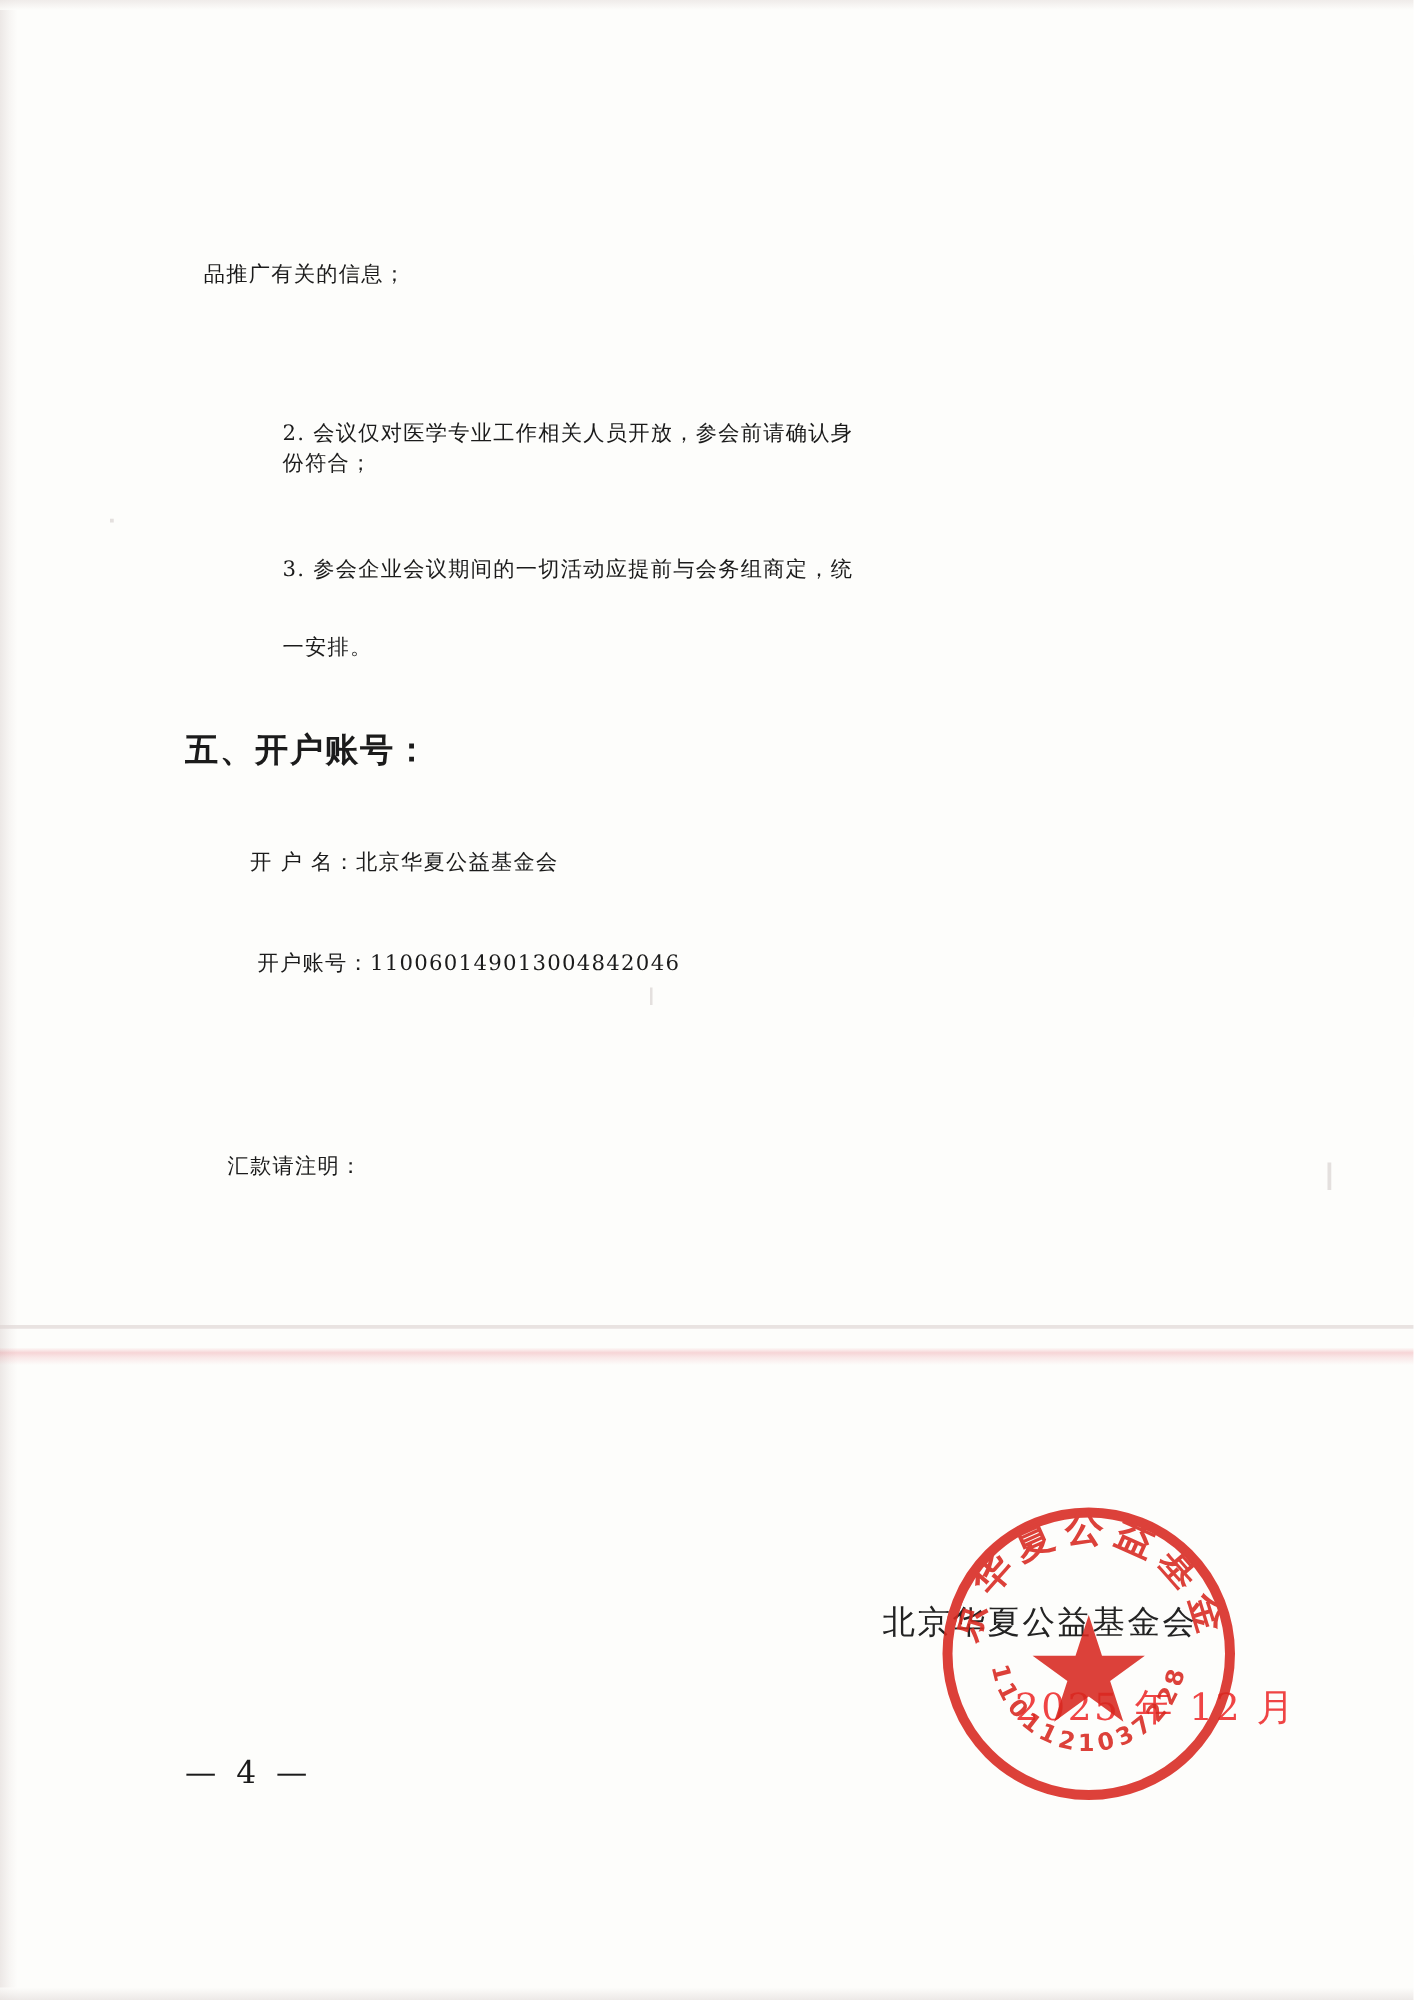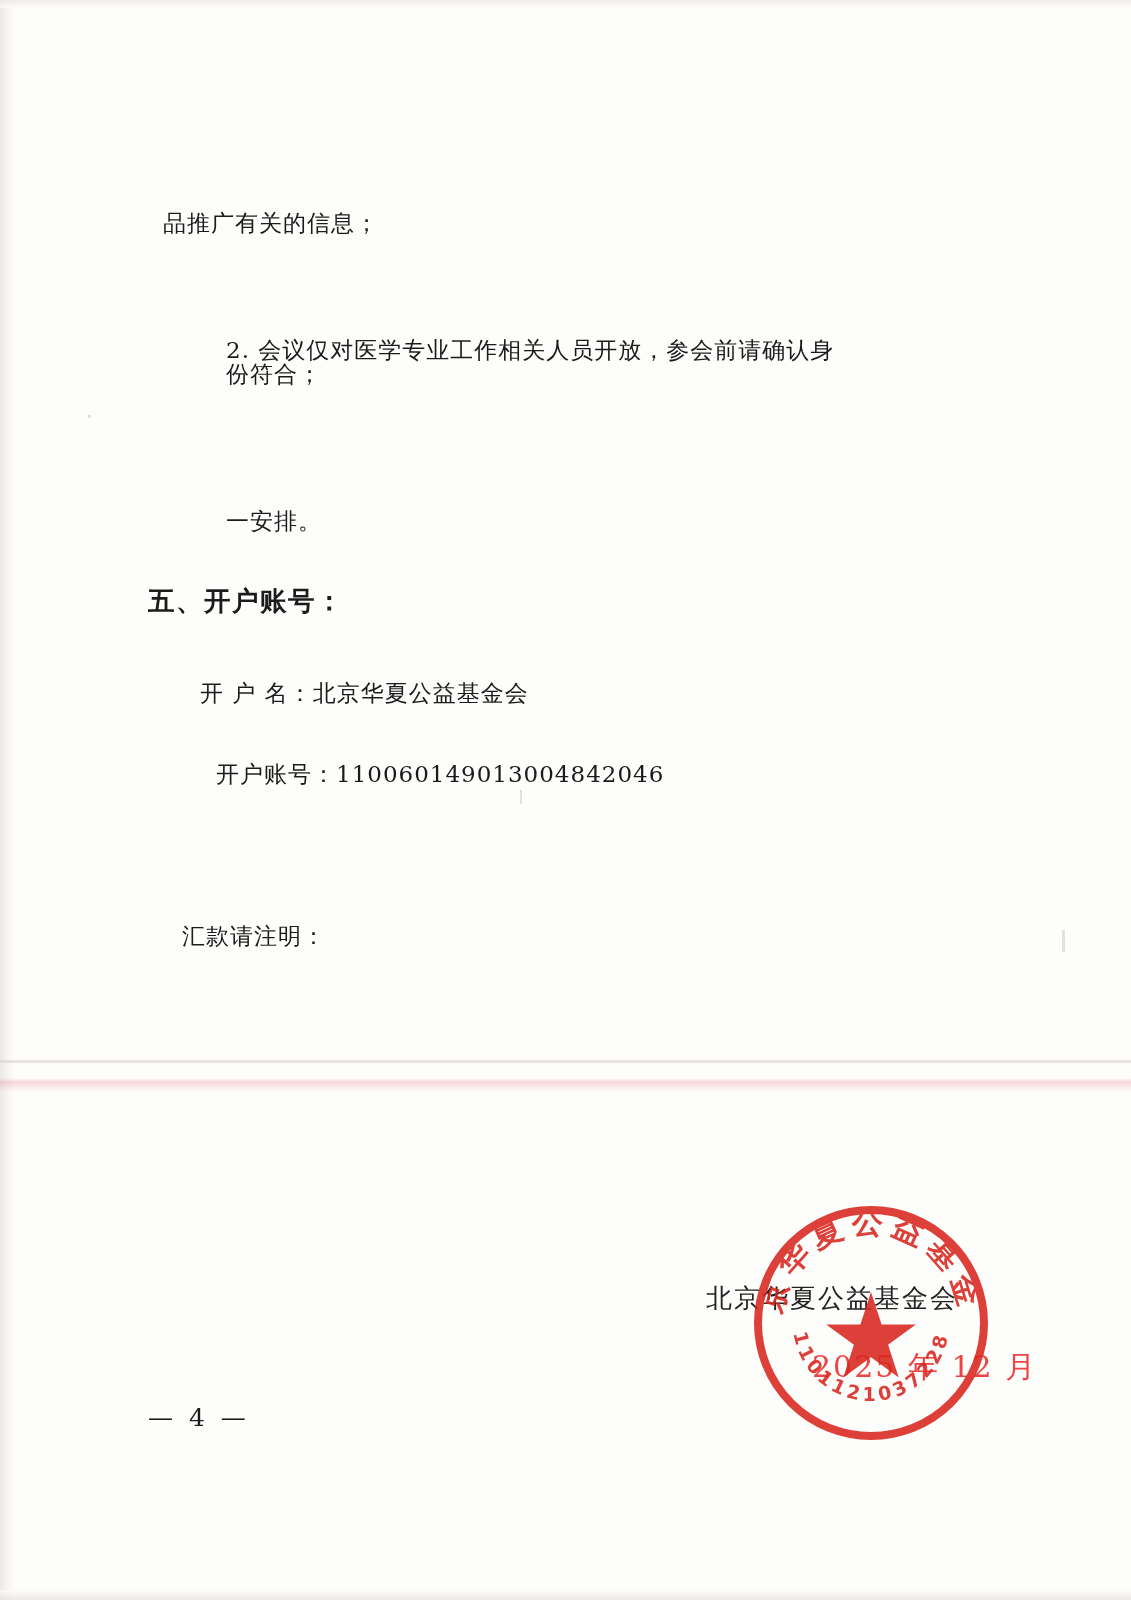--- a/index.html
+++ b/index.html
@@ -48,21 +48,21 @@
   }
   .content {
     position: absolute;
     left: 0;
     top: 0;
     width: 1131px;
     height: 1600px;
   }
   .doc-text {
     color: #1b1b1b;
-    font-size: 23px;
+    font-size: 17px;
     line-height: 1;
     letter-spacing: 1px;
     white-space: nowrap;
   }
   .abs { position: absolute; }
 
   .line-continued { left: 163px; top: 212px; }
   .para-2-l1 { left: 226px; top: 300px; margin-top: 39px; }
   .para-2-l2 { left: 226px; top: 363px; }
   .para-3-l1 { left: 226px; top: 448px; }
@@ -70,21 +70,21 @@
 
   .section-heading {
     left: 148px;
     top: 588px;
     font-weight: bold;
     font-size: 26.5px;
     letter-spacing: 1.5px;
   }
 
   .field-1 { left: 200px; top: 682px; }
-  .field-2 { left: 216px; top: 763px; }
+  .field-2 { left: 206px; top: 763px; }
   .field-3 { left: 200px; top: 845px; }
   .field-4 { left: 182px; top: 925px; }
 
   
   .scan-band {
     position: absolute;
     left: 0;
     top: 1078px;
     width: 1131px;
     height: 14px;
@@ -154,20 +154,21 @@
   <div class="scan-edge-top"></div>
   <div class="scan-edge-bottom"></div>
 
   <div class="content">
 
     <div class="abs doc-text line-continued">品推广有关的信息；</div>
 
     <div class="abs doc-text para-2-l1">2. 会议仅对医学专业工作相关人员开放，参会前请确认身</div>
     <div class="abs doc-text para-2-l2">份符合；</div>
 
+    <div class="abs doc-text para-3-l1">3. 参会企业会议期间的一切活动应提前与会务组商定，统</div>
     <div class="abs doc-text para-3-l2">一安排。</div>
 
     <div class="abs doc-text section-heading">五、开户账号：</div>
 
     <div class="abs doc-text field-1">
       <span>开 户  名：</span><span>北京华夏公益基金会</span>
     </div>
 
     <div class="abs doc-text field-2">
       <span>开户账号：</span><span>110060149013004842046</span>

